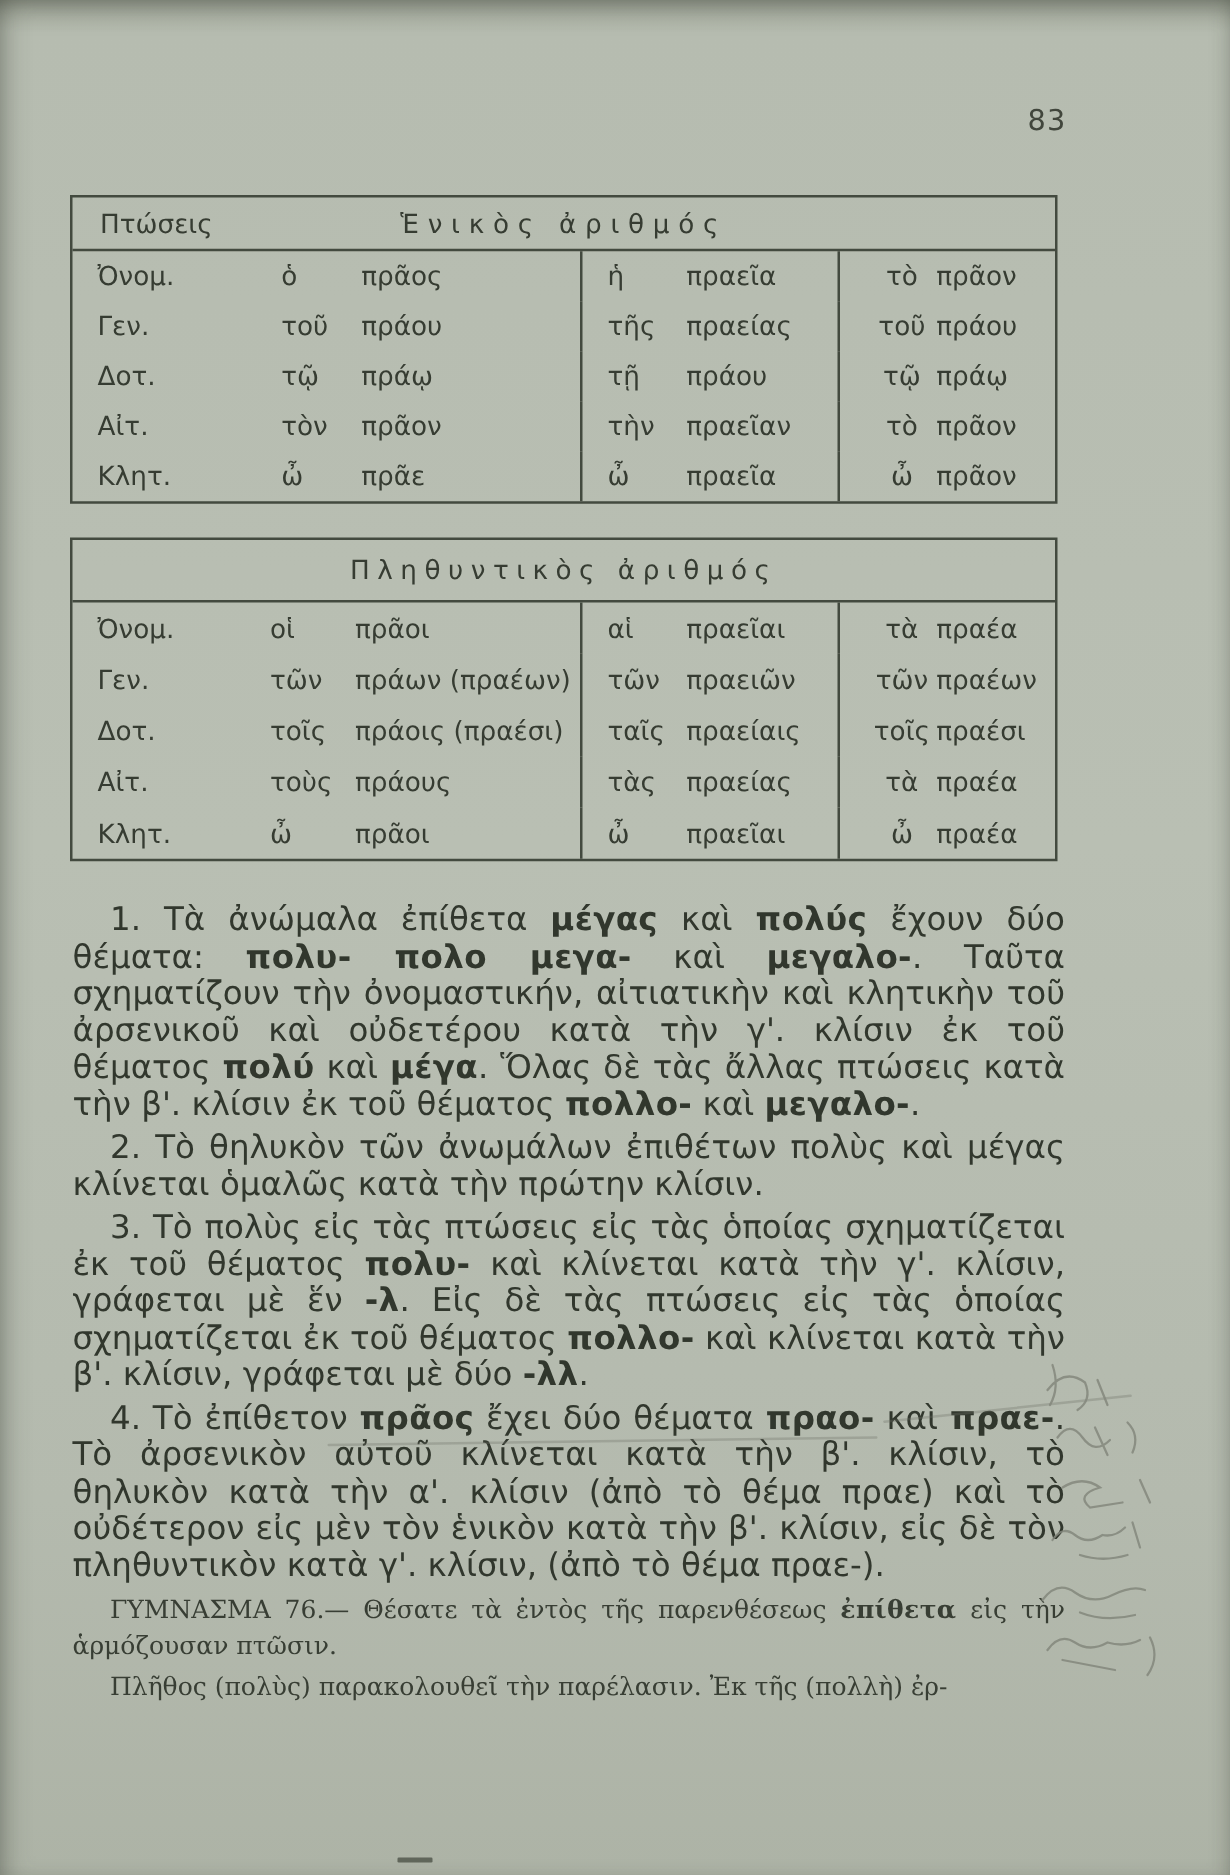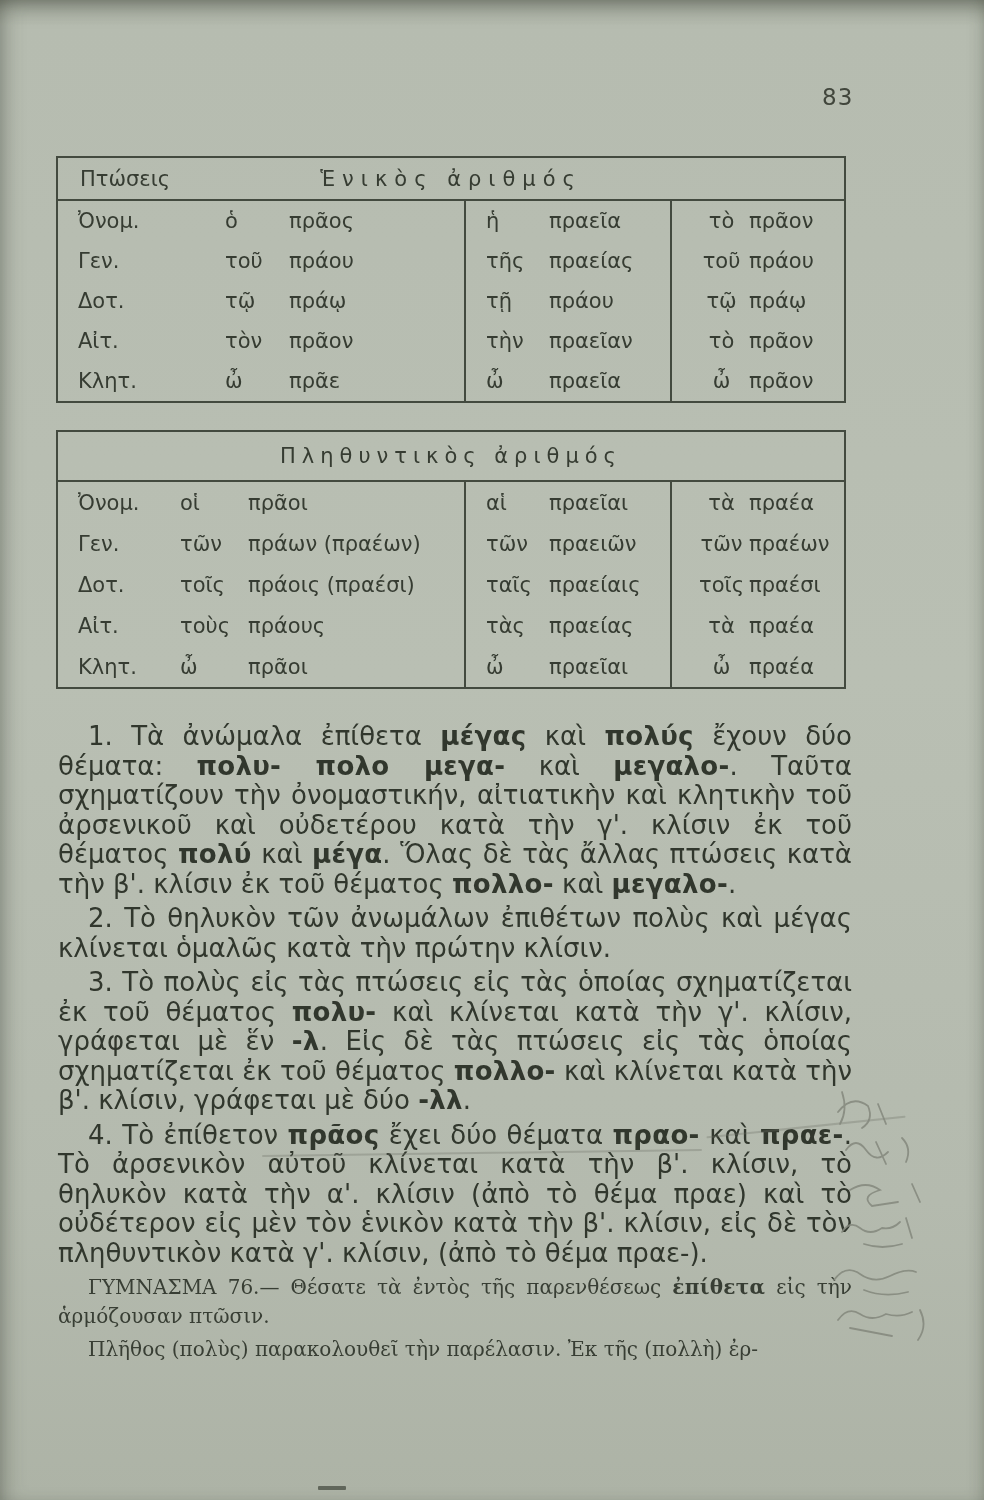--- a/index.html
+++ b/index.html
@@ -36,21 +36,21 @@
   .t-sing .trow { height:40px; }
   .t-plur .trow { height:41px; }
   .cell { height:100%; display:flex; align-items:center; box-sizing:border-box; white-space:nowrap; }
   .cB, .cC { border-left:2px solid #434a3f; }
   .cA { padding-left:20px; }
   .cB { padding-left:20px; }
   .cC { padding-left:22px; }
   .case { display:inline-block; width:147px; flex:0 0 147px; }
   .t-plur .case { width:102px; flex:0 0 102px; }
   .cA .art { display:inline-block; width:64px; flex:0 0 64px; }
-  .t-plur .cA .art { width:68px; flex:0 0 68px; }
+  .t-plur .cA .art { width:68px; flex:0 0 68px;margin-left:36px; }
   .cB .art { display:inline-block; width:63px; flex:0 0 63px; }
   .cC .art { display:inline-block; width:55px; flex:0 0 55px;text-align:center; }
   
   .text-block { position:absolute; left:58px; top:722px; width:794px; }
   .text-block p {
     margin:0; text-align:justify; text-indent:30px;
     font-size:26px; line-height:29.5px; color:#31372d;
   }
   .text-block p + p { margin-top:5px; }
   .em { font-weight:bold; letter-spacing:.3px; }

